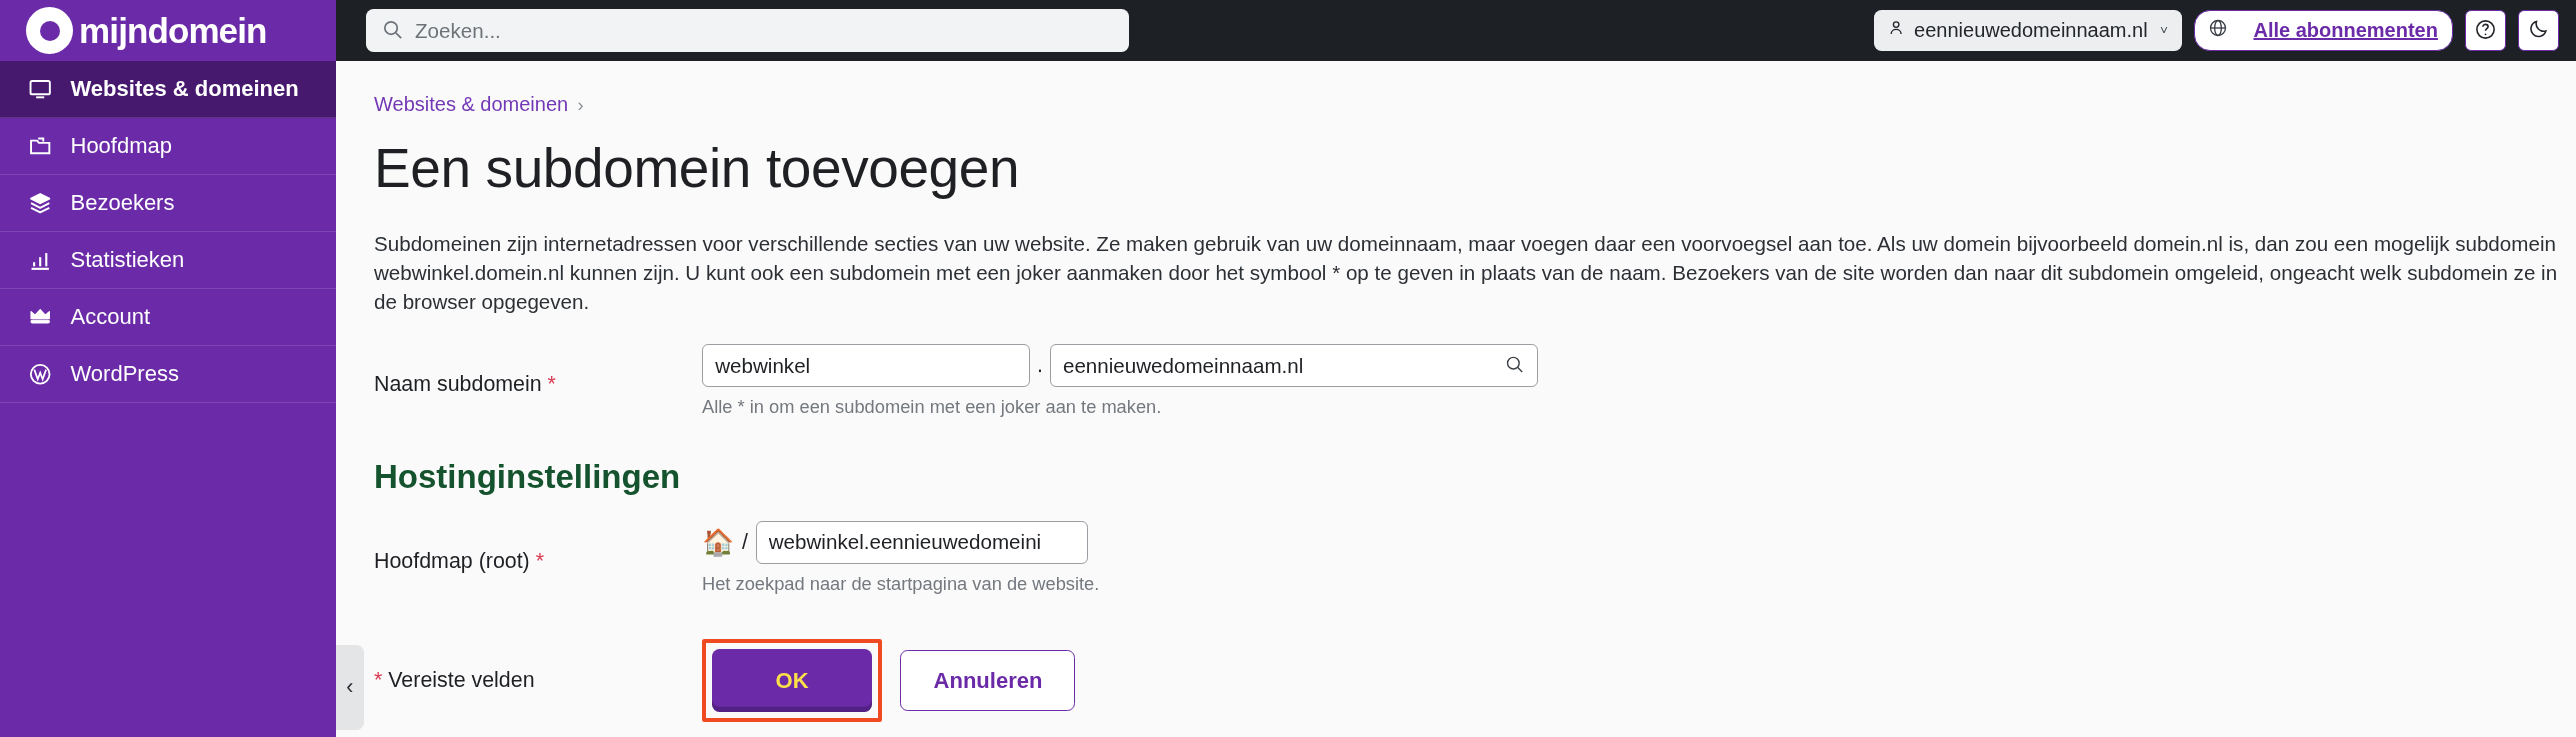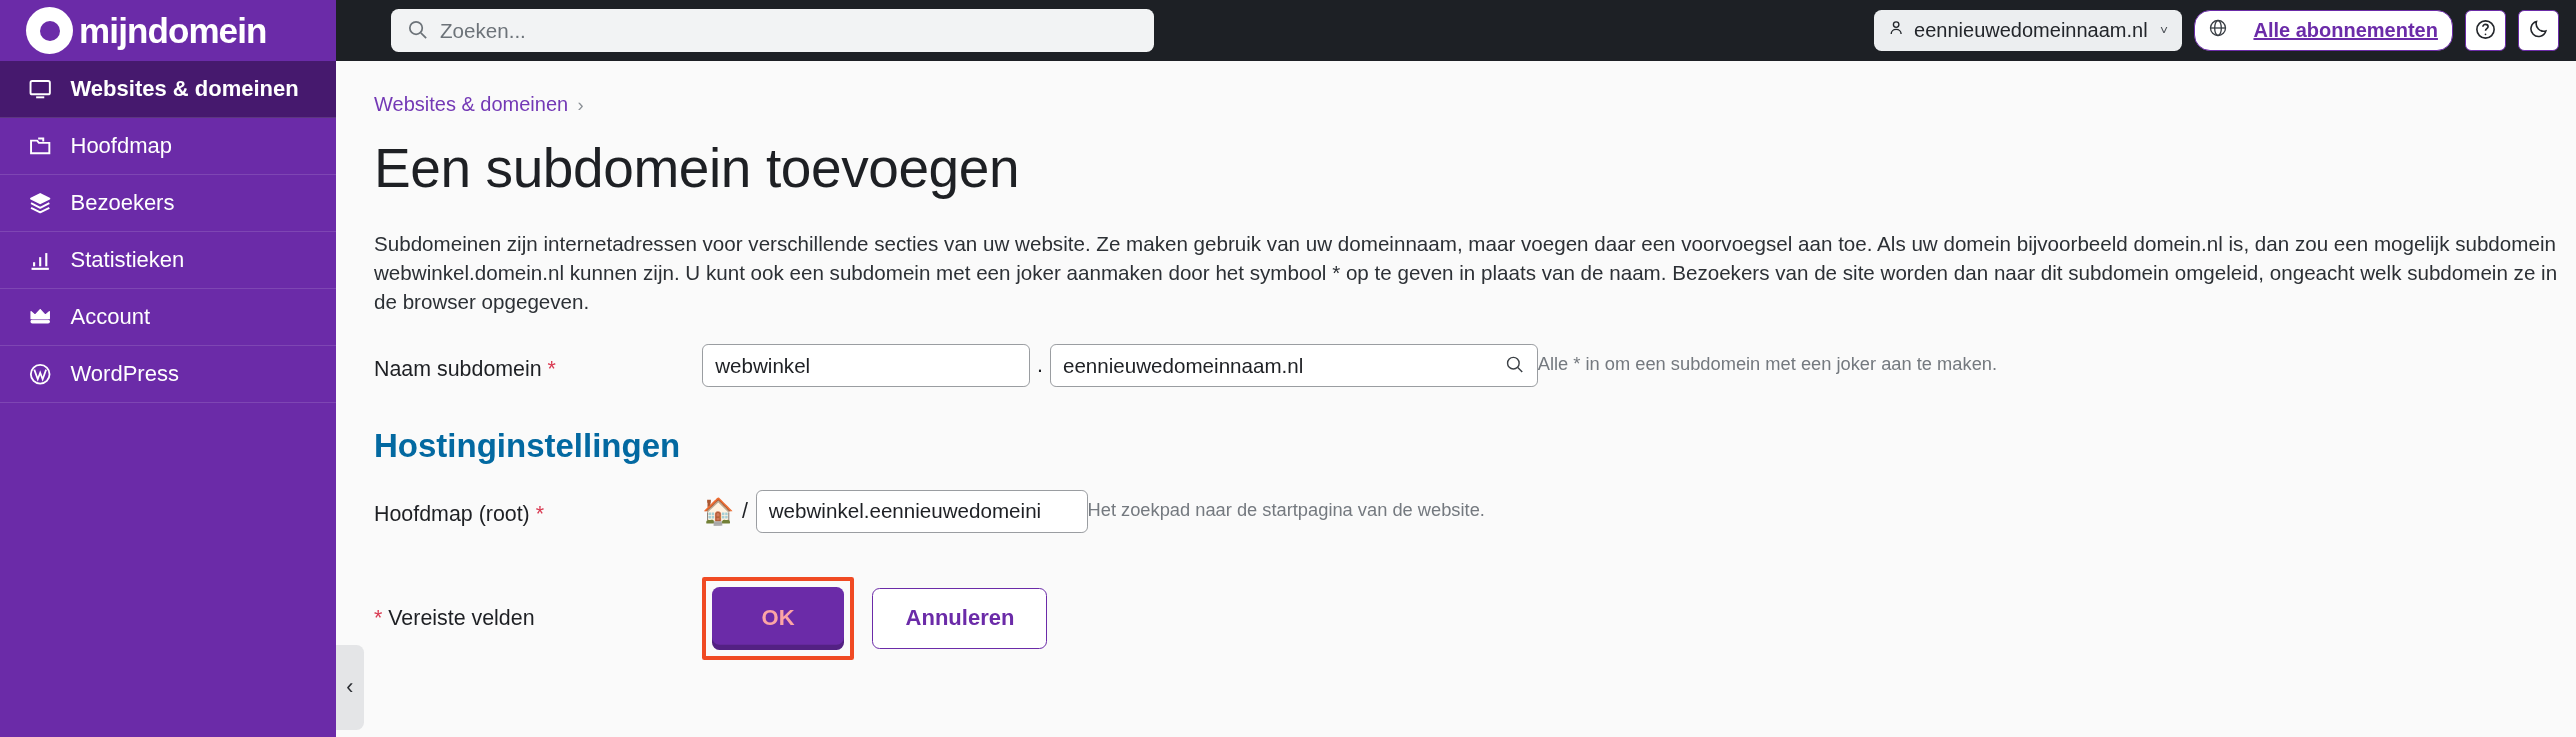--- a/index.html
+++ b/index.html
@@ -29,21 +29,21 @@
     background: #ffffff;
     display: flex; align-items: center; justify-content: center;
     flex: 0 0 47px;
   }
   .brand-mark i { display:block; width: 20px; height: 20px; border-radius: 50%; background: #6b2ba8; }
   .brand-text {
     color: #ffffff; font-size: 35px; font-weight: 700;
     letter-spacing: -0.9px; margin-left: 6.1px;
   }
 
-  .topbar-mid { flex: 1 1 auto; display: flex; align-items: center; padding-left: 55px; }
+  .topbar-mid { flex: 1 1 auto; display: flex; align-items: center; padding-left: 30px; }
   .search-box {
     width: 763px; height: 43px;
     background: #f2f3f4; border: none; border-radius: 7.6px;
     display: flex; align-items: center; padding: 0 15.3px;
   }
   .search-box svg { flex: 0 0 auto; }
   .search-input {
     border: none; outline: none; background: transparent;
     font-family: "Liberation Sans", sans-serif;
     font-size: 20.6px; color: #555b61; margin-left: 10.7px; width: 100%;
@@ -111,51 +111,51 @@
     font-size: 20.6px; line-height: 1.42; color: #2c3035;
     max-width: 2198px; margin-bottom: 27.5px;
   }
 
   .form-row { display: flex; align-items: center; }
   .form-label {
     width: 328px; flex: 0 0 328px; font-size: 21.4px; color: #1e2024;
     padding-top: 6.9px;
   }
   .req { color: #d93a52; }
-  .form-fields { display: flex; flex-direction: row; }
+  .form-fields { display: flex; flex-direction: column; }
   .field-line { display: flex; align-items: center; gap: 0; }
   .txtinput {
     height: 43px; border: 0.8px solid #9a9da1; border-radius: 6.1px;
     background: #ffffff; font-family: "Liberation Sans", sans-serif;
     font-size: 20.6px; color: #1e2024; padding: 0 12.2px; outline: none;
   }
   .in-sub { width: 328px; }
   .dot-sep { font-size: 21.4px; color: #1e2024; padding: 0 6.9px; }
   .domain-wrap { position: relative; }
   .in-domain { width: 488px; padding-right: 41px; }
   .domain-wrap .mag { position: absolute; right: 12.2px; top: 50%; transform: translateY(-50%); }
   .hint { font-size: 18.3px; color: #74797f; margin-top: 9.2px; }
 
   h2.section-title {
-    font-size: 33px; font-weight: 700; color: #0369a1;
+    font-size: 33px; font-weight: 700; color: #14532d;
     margin: 40px 0 24.4px 0;
   }
 
   .root-line { display: flex; align-items: center; }
   .house { font-size: 26px; line-height: 1; }
   .slash { font-size: 21.4px; color: #1e2024; padding: 0 7.6px; }
   .in-root { width: 332px; }
 
   .footer-row { display: flex; align-items: center; margin-top: 44px; }
   .req-note { width: 328px; flex: 0 0 328px; font-size: 21.4px; color: #1e2024; }
   .btn-group { display: flex; align-items: center; gap: 18.3px; }
   .highlight-box { border: 4.6px solid #f04a23; padding: 6.1px; border-radius: 2.3px; display: inline-flex; }
   .btn-ok {
-    background: #6b2ba8; color: #fca5a5; font-size: 22px; font-weight: 600;
-    border: none; border-radius: 7.6px; width: 132px; height: 63px;
+    background: #6b2ba8; color: #fde047; font-size: 22px; font-weight: 600;
+    border: none; border-radius: 7.6px; width: 160px; height: 63px;
     box-shadow: inset 0 -5.3px 0 rgba(0,0,0,0.22);
     font-family: "Liberation Sans", sans-serif;
   }
   .btn-cancel {
     background: #ffffff; color: #6b2ba8; font-size: 22px; font-weight: 600;
     border: 1.5px solid #6b2ba8; border-radius: 7.6px; width: 175px; height: 61px;
     font-family: "Liberation Sans", sans-serif;
   }
 </style>
 </head>

